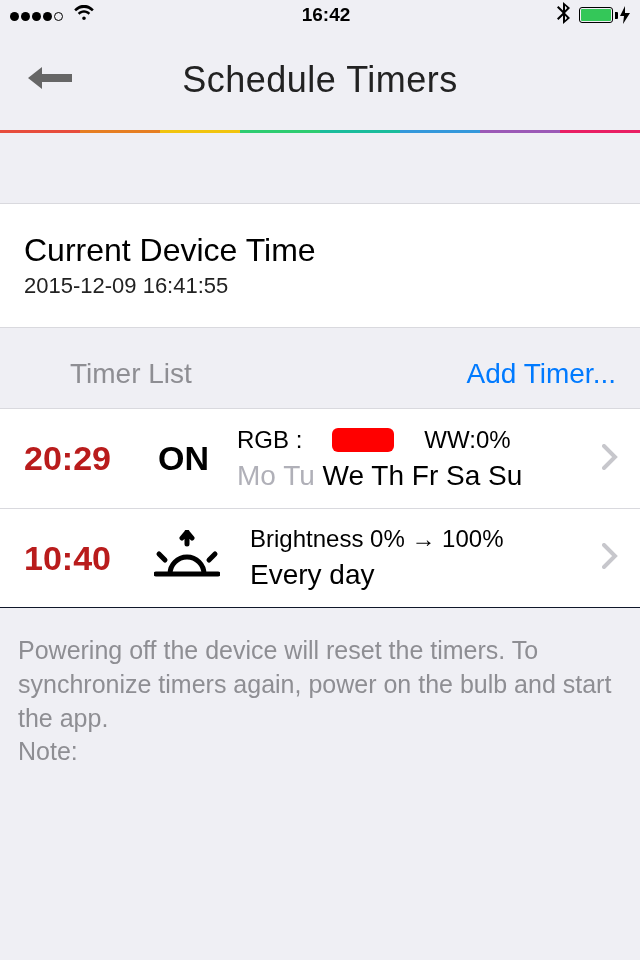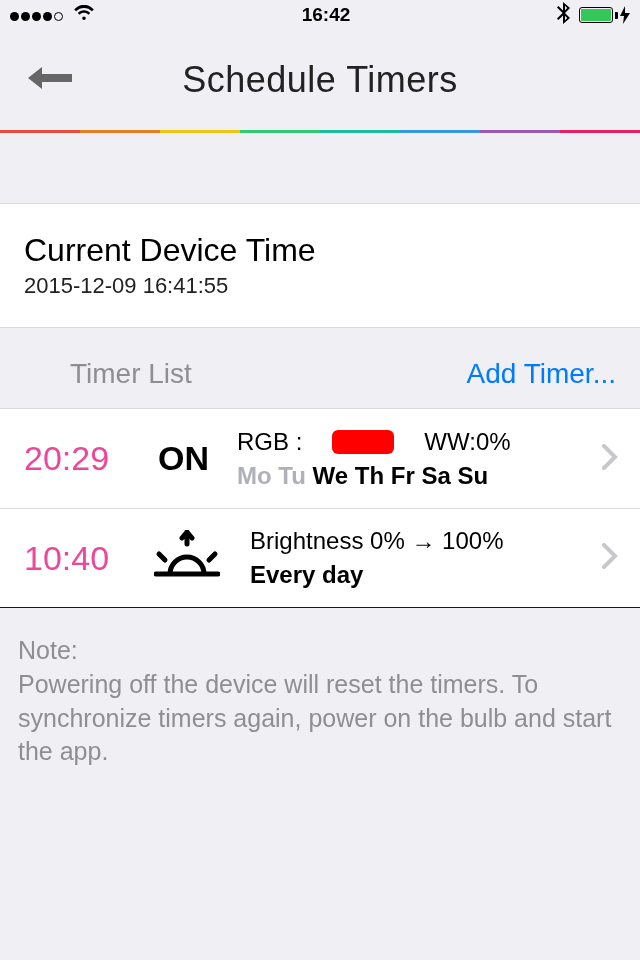--- a/index.html
+++ b/index.html
@@ -22,25 +22,25 @@
   .rainbow div { flex:1; }
   .section-white { background:#fff; }
   .current-time-box { padding: 28px 24px; border-bottom:1px solid #d9d9de; border-top:1px solid #d9d9de; margin-top:70px; }
   .ct-heading { font-size:32px; font-weight:300; color:#000; }
   .ct-value { font-size:22px; font-weight:300; color:#222; margin-top:4px; }
   .list-header { display:flex; justify-content:space-between; align-items:center; padding: 30px 24px 18px 24px; }
   .list-title { font-size:28px; color:#8e8e93; font-weight:300;margin-left:46px; }
   .add-timer { font-size:28px; color:#007aff; font-weight:400; cursor:pointer; }
   .timer-row { display:flex; align-items:center; padding: 14px 24px; border-top:1px solid #d9d9de; position:relative; min-height:100px; }
   .timer-row:last-of-type { border-bottom:1px solid #0f172a; }
-  .tr-time { font-size:34px; font-weight:400; color:#ec4899; min-width:110px; }
+  .tr-time { font-size:34px; font-weight:700; color:#b91c1c; min-width:110px; }
   .tr-state { font-size:34px; font-weight:700; color:#000; margin-left:24px; }
   .tr-detail { margin-left:28px; flex:1; }
   .tr-line1 { font-size:24px; color:#000; display:flex; align-items:center; gap:26px; font-weight:400; }
-  .tr-line2 { font-size:24px; color:#000; margin-top:6px; font-weight:700; }
+  .tr-line2 { font-size:28px; color:#000; margin-top:6px; font-weight:400; }
   .tr-line2 .dim { color:#b0b0b8; }
   .color-swatch { display:inline-block; width:62px; height:24px; border-radius:6px; margin:0 4px; vertical-align:middle; }
   .chevron { position:absolute; right:22px; top:50%; transform:translateY(-50%); }
   .sunrise-icon { margin-left:18px; width:70px; display:flex; justify-content:center; }
   .note-box { padding: 26px 18px; font-size:25px; line-height:1.35; color:#8e8e93; font-weight:300; }
 </style>
 </head>
 <body>
 
 <div class="status-bar">
@@ -143,15 +143,15 @@
     <span class="chevron">
       <svg width="16" height="26" viewBox="0 0 16 26">
           <path d="M2 2l11 11L2 24" stroke="#c7c7cc" stroke-width="4" fill="none" stroke-linecap="round"></path>
         </svg>
     </span>
   </div>
 
 </div>
 
 <div class="note-box">
+  <div>Powering off the device will reset the timers. To synchronize timers again, power on the bulb and start the app.</div>
   <div>Note:</div>
-  <div>Powering off the device will reset the timers. To synchronize timers again, power on the bulb and start the app.</div>
 </div>
 
 </body></html>

